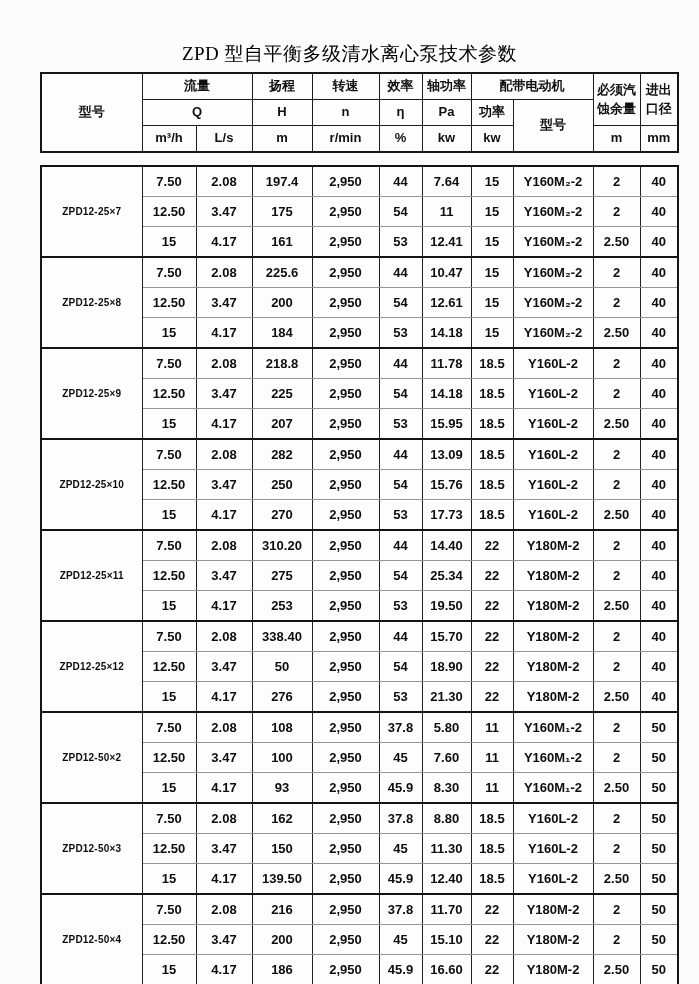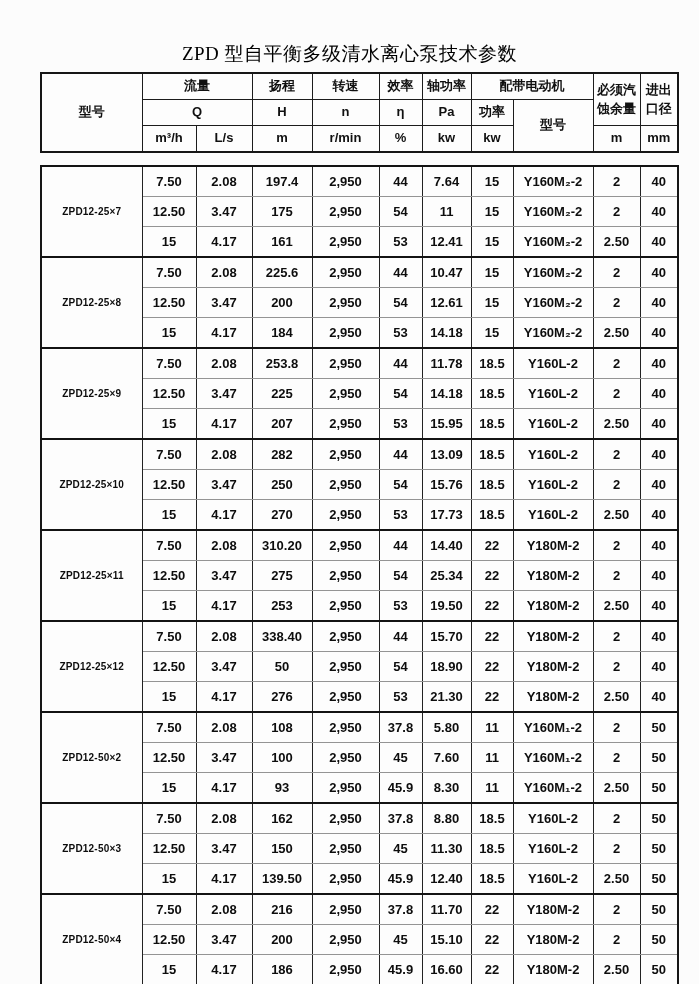--- a/index.html
+++ b/index.html
@@ -220,21 +220,21 @@
           <td>14.18</td>
           <td>15</td>
           <td>Y160M₂-2</td>
           <td>2.50</td>
           <td>40</td>
         </tr>
         <tr class="group-start">
           <td rowspan="3" class="model">ZPD12-25×9</td>
           <td>7.50</td>
           <td>2.08</td>
-          <td>253.8</td>
+          <td>218.8</td>
           <td>2,950</td>
           <td>44</td>
           <td>11.78</td>
           <td>18.5</td>
           <td>Y160L-2</td>
           <td>2</td>
           <td>40</td>
         </tr>
         <tr>
           <td>12.50</td>

